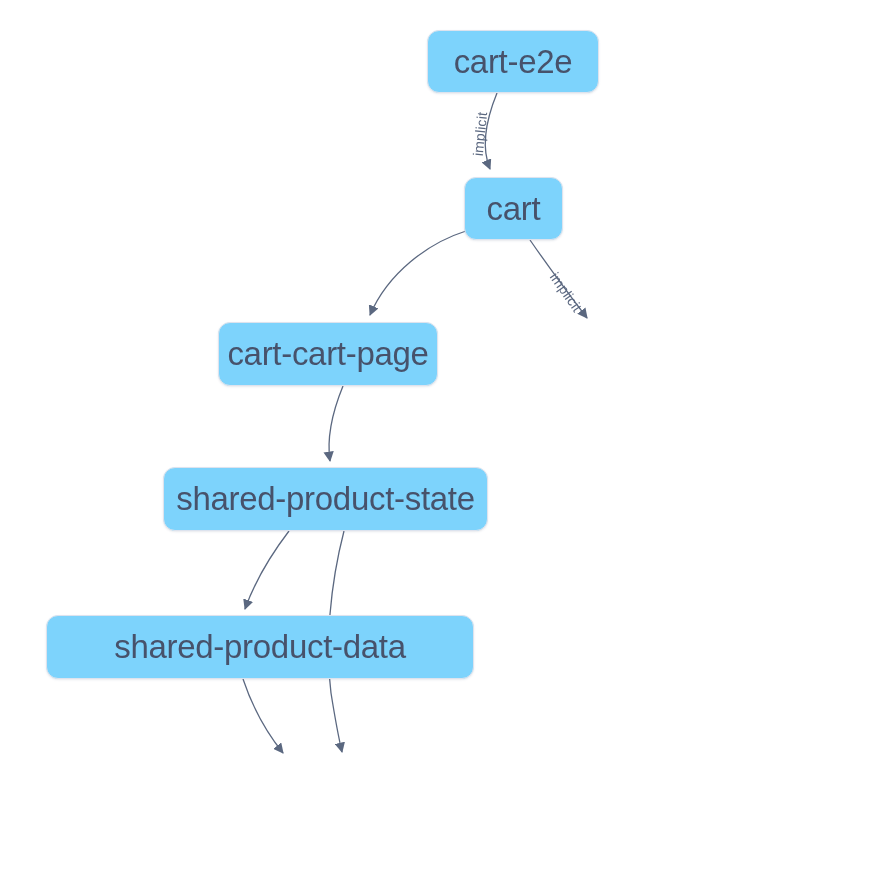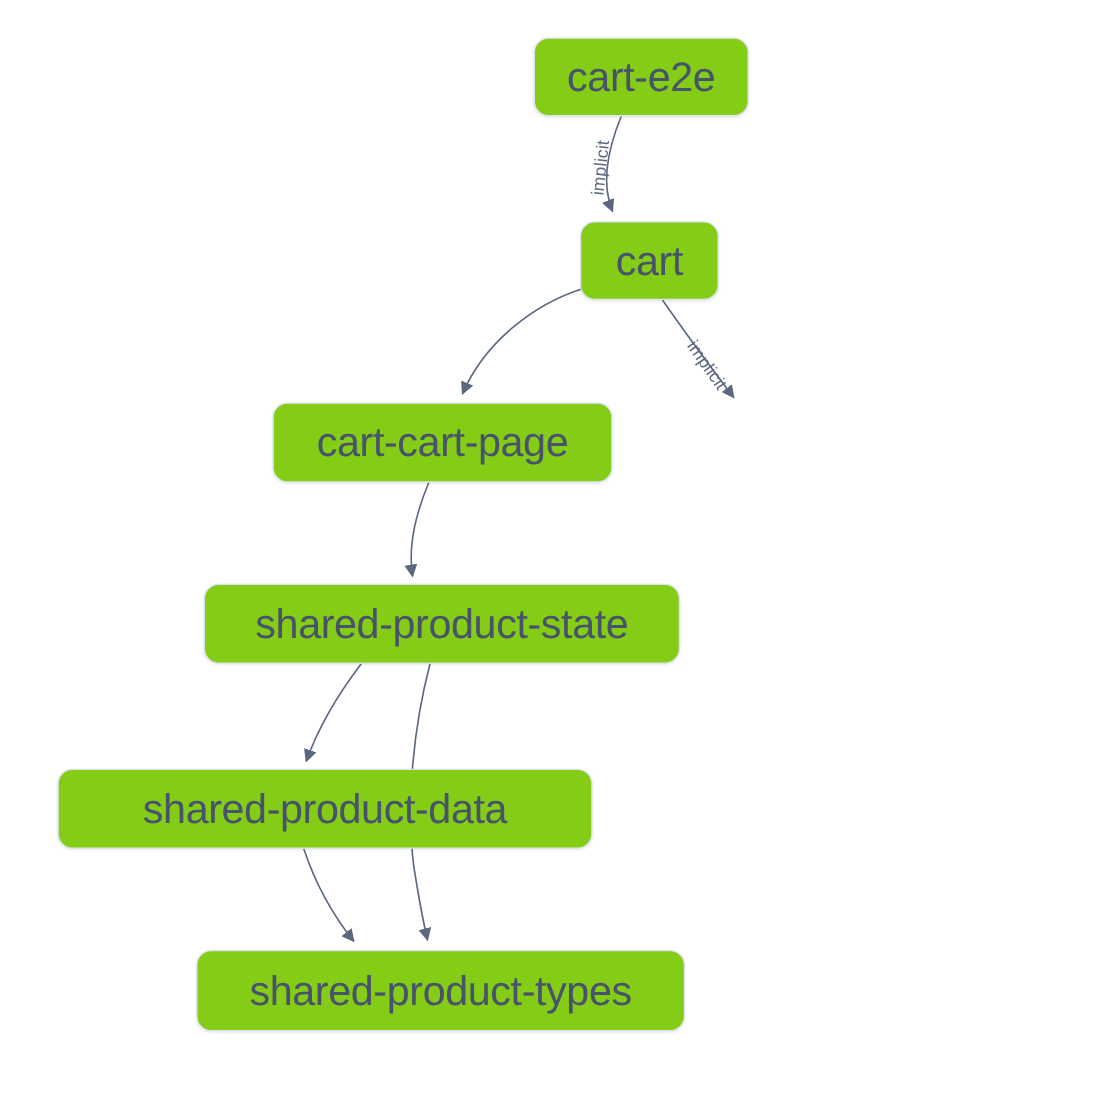--- a/index.html
+++ b/index.html
@@ -24,21 +24,21 @@
     fill: none;
     stroke: #5b6880;
     stroke-width: 1.3;
   }
   .node {
     position: absolute;
     box-sizing: border-box;
     display: flex;
     align-items: center;
     justify-content: center;
-    background: #84cc16;
+    background: #7dd3fc;
     border: 1px solid #dde3ee;
     border-radius: 12px;
     box-shadow: 0 1px 2px rgba(100,116,139,0.15);
     color: #47526b;
     font-size: 33px;
     letter-spacing: -0.3px;
     white-space: nowrap;
     cursor: pointer;
     user-select: none;
   }
@@ -53,24 +53,24 @@
   #edge-label-e2e-cart {
     left: 480px; top: 134px;
     transform: translate(-50%,-50%) rotate(-84deg);
   }
   #edge-label-cart-styles {
     left: 566px; top: 292px;
     transform: translate(-50%,-50%) rotate(55deg);
   }
   
   #node-cart-e2e              { left: 427px; top:  30px; width: 172px; height: 63px; }
-  #node-cart                  { left: 464px; top: 177px; width:  111px; height: 63px; }
-  #node-cart-cart-page        { left: 218px; top: 322px; width: 272px; height: 64px; }
+  #node-cart                  { left: 464px; top: 177px; width:  99px; height: 63px; }
+  #node-cart-cart-page        { left: 218px; top: 322px; width: 220px; height: 64px; }
   #node-shared-styles         { left: 545px; top: 322px; width: 256px; height: 64px; }
-  #node-shared-product-state  { left: 163px; top: 467px; width: 381px; height: 64px; }
+  #node-shared-product-state  { left: 163px; top: 467px; width: 325px; height: 64px; }
   #node-shared-product-data   { left:  46px; top: 615px; width: 428px; height: 64px; }
   #node-shared-product-types  { left: 157px; top: 760px; width: 391px; height: 65px; }
 </style>
 </head>
 <body>
 
 <div class="canvas">
 
   <svg class="edges-layer" viewBox="0 0 896 886">
     <defs>
@@ -94,15 +94,14 @@
 
   <div class="node" id="node-cart">cart</div>
 
   <div class="node" id="node-cart-cart-page">cart-cart-page</div>
 
 
   <div class="node" id="node-shared-product-state">shared-product-state</div>
 
   <div class="node" id="node-shared-product-data">shared-product-data</div>
 
-  <div class="node" id="node-shared-product-types">shared-product-types</div>
 
 </div>
 
 </body></html>

